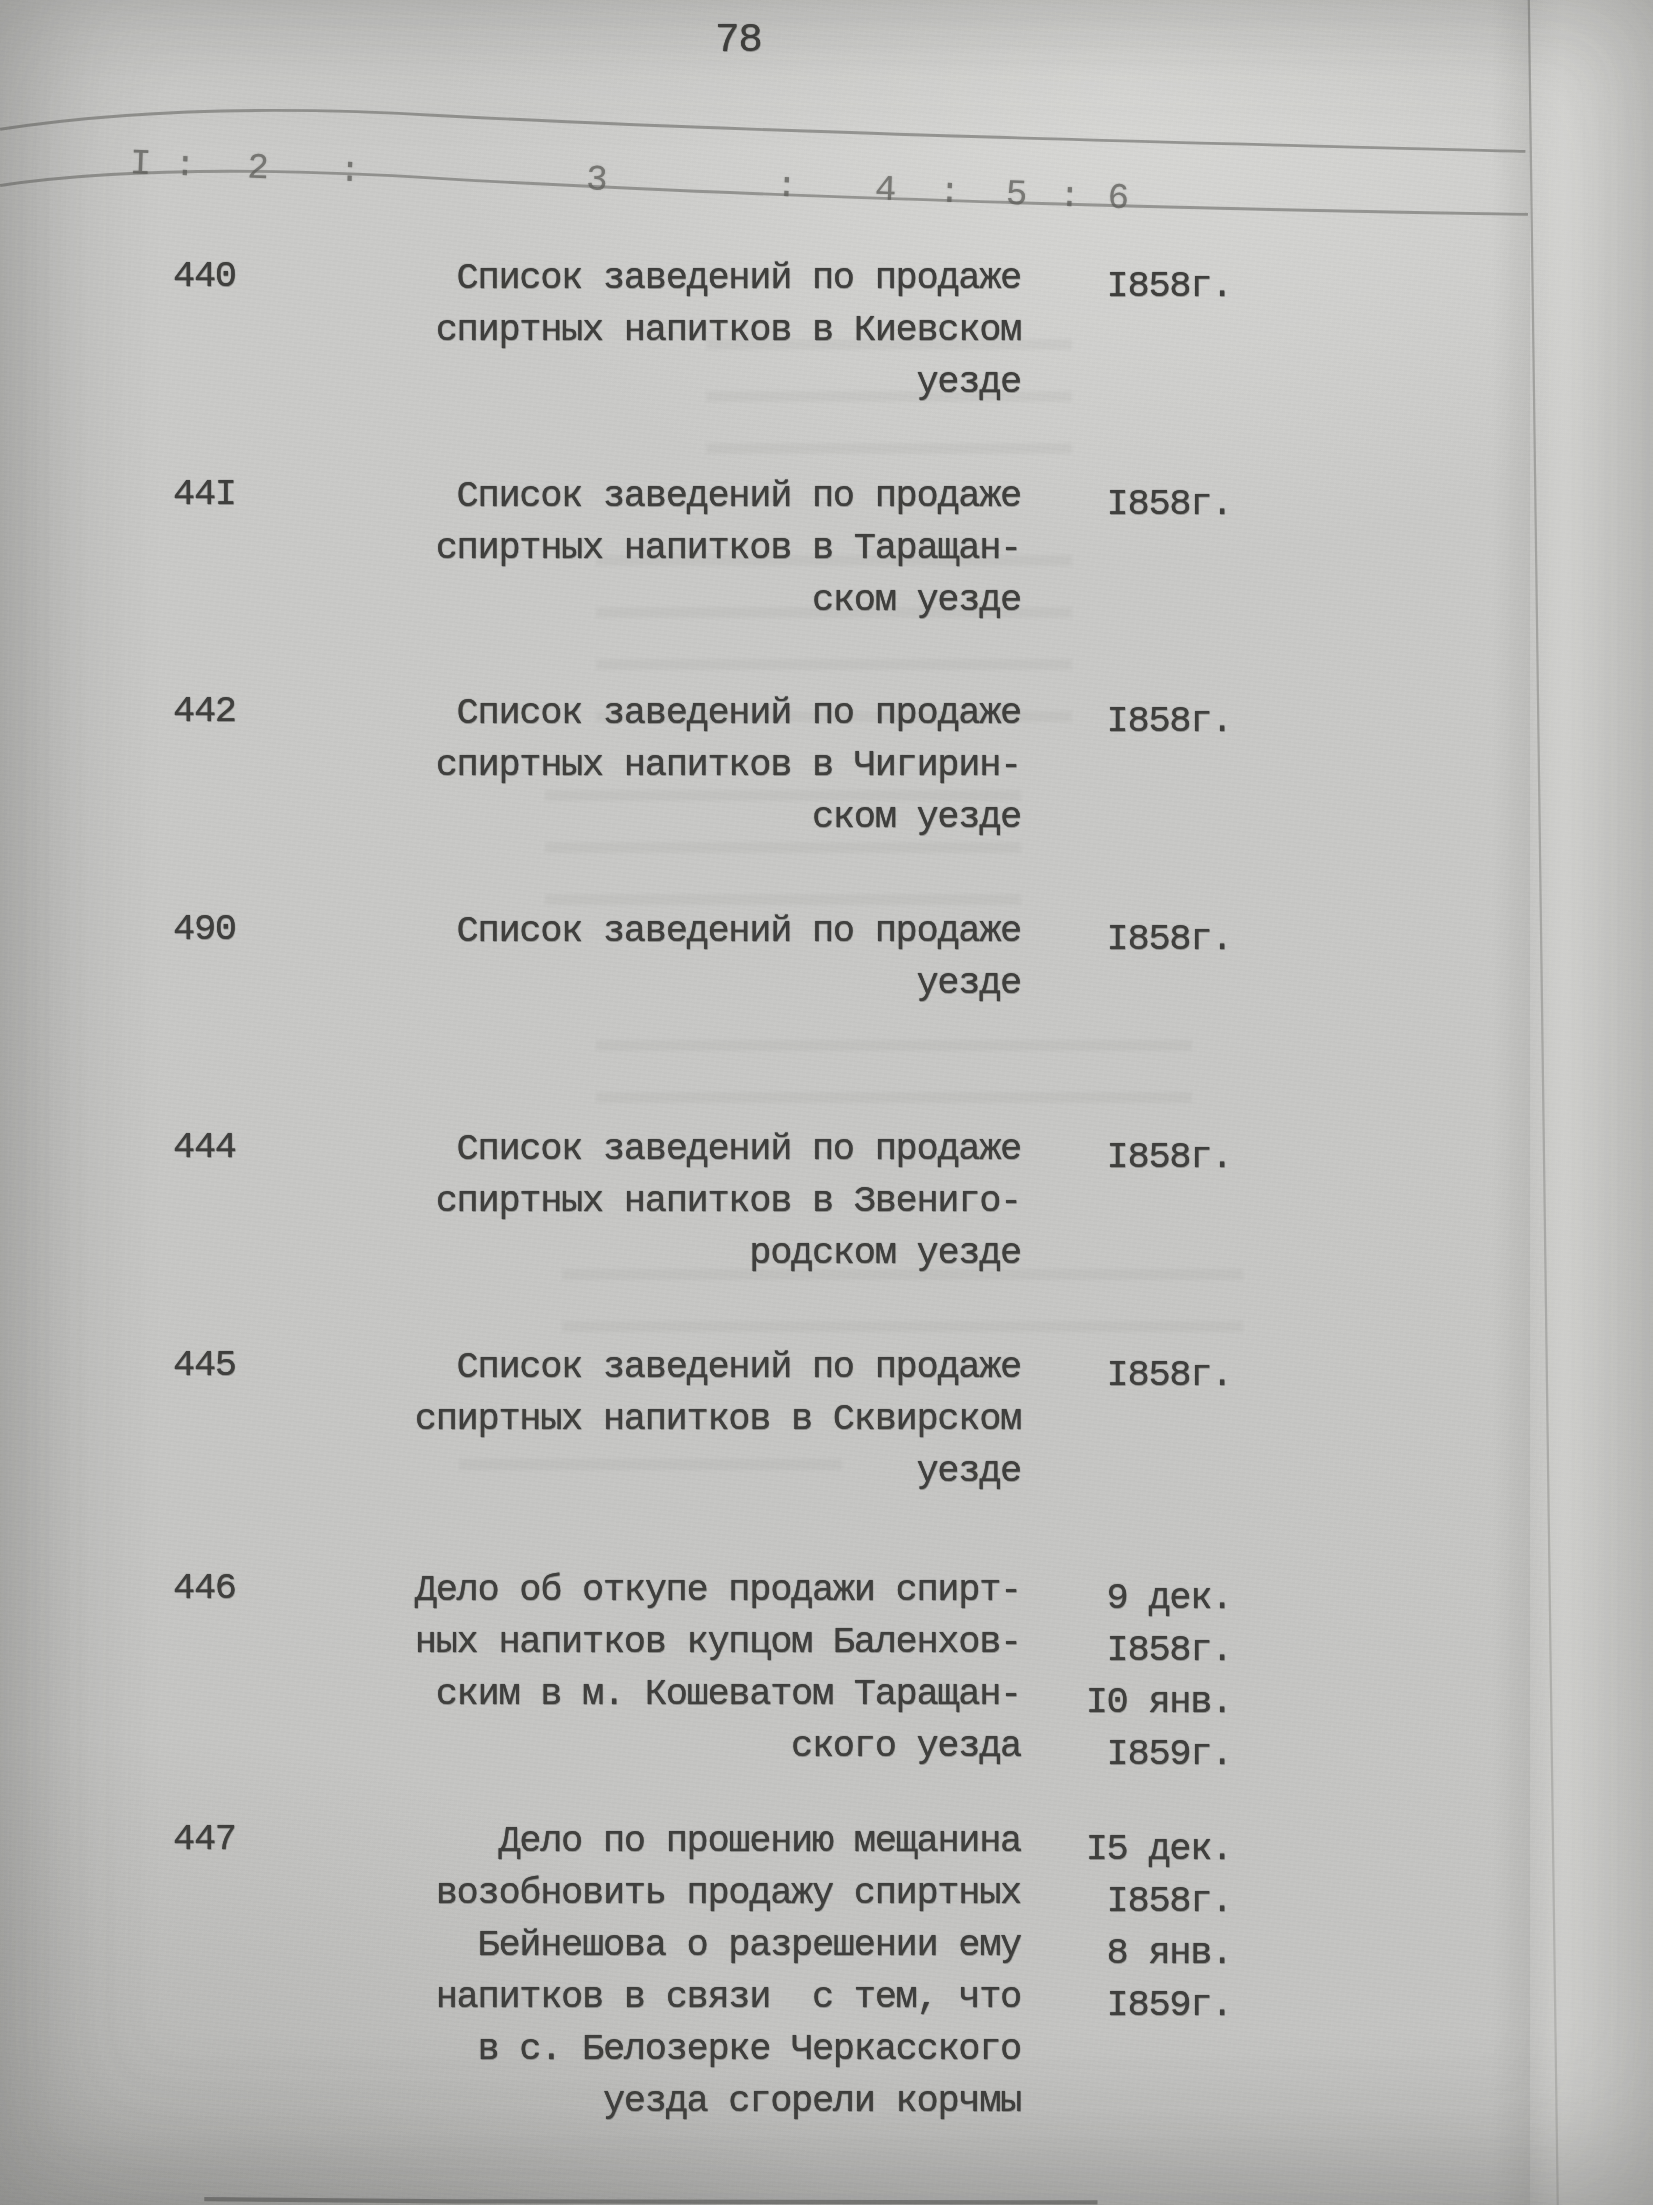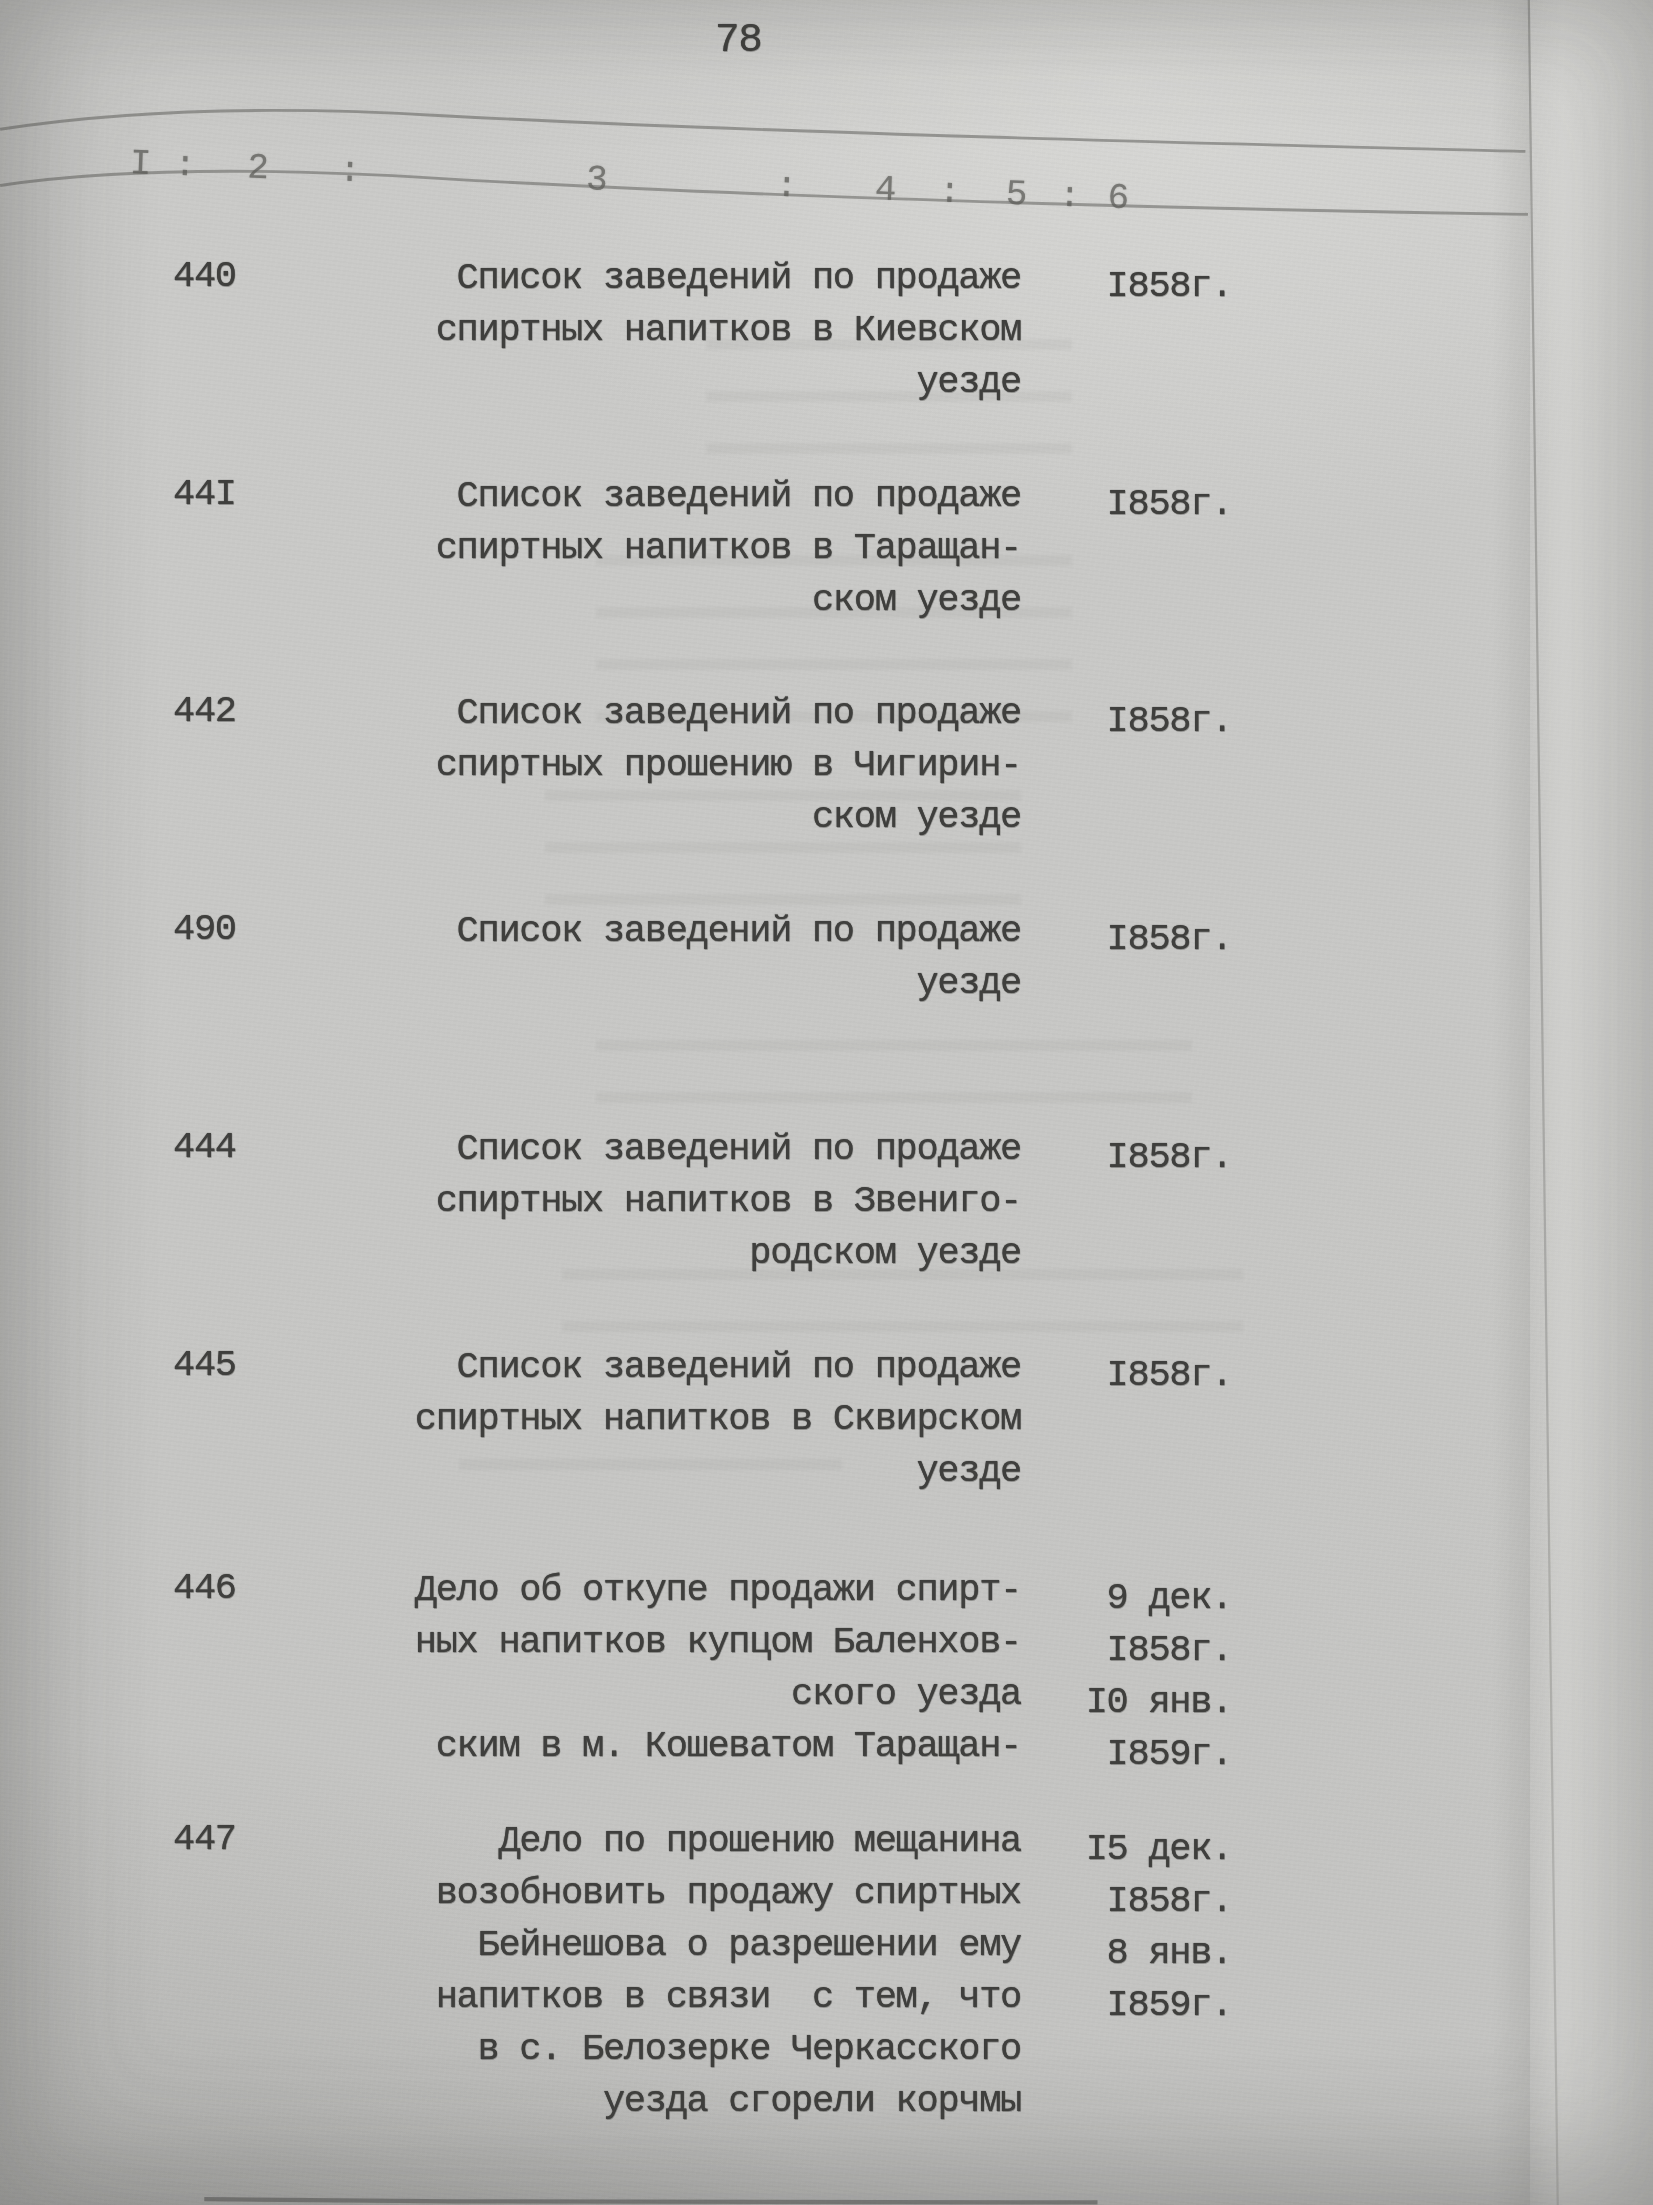--- a/index.html
+++ b/index.html
@@ -142,21 +142,21 @@
     </div>
     <div class="dates">
       <div class="line">I858г.</div>
     </div>
   </div>
 
   <div class="entry ink" style="top:687px">
     <div class="no line">442</div>
     <div class="desc">
       <div class="line">Список заведений по продаже</div>
-      <div class="line">спиртных прошению в Чигирин-</div>
+      <div class="line">спиртных напитков в Чигирин-</div>
       <div class="line">ском уезде</div>
     </div>
     <div class="dates">
       <div class="line">I858г.</div>
     </div>
   </div>
 
   <div class="entry ink" style="top:905px">
     <div class="no line">490</div>
     <div class="desc">
@@ -190,22 +190,22 @@
     <div class="dates">
       <div class="line">I858г.</div>
     </div>
   </div>
 
   <div class="entry ink" style="top:1564px">
     <div class="no line">446</div>
     <div class="desc">
       <div class="line">Дело об откупе продажи спирт-</div>
       <div class="line">ных напитков купцом Баленхов-</div>
+      <div class="line">ским в м. Кошеватом Таращан-</div>
       <div class="line">ского уезда</div>
-      <div class="line">ским в м. Кошеватом Таращан-</div>
     </div>
     <div class="dates">
       <div class="line">9 дек.</div>
       <div class="line">I858г.</div>
       <div class="line">I0 янв.</div>
       <div class="line">I859г.</div>
     </div>
   </div>
 
   <div class="entry ink" style="top:1815px">

